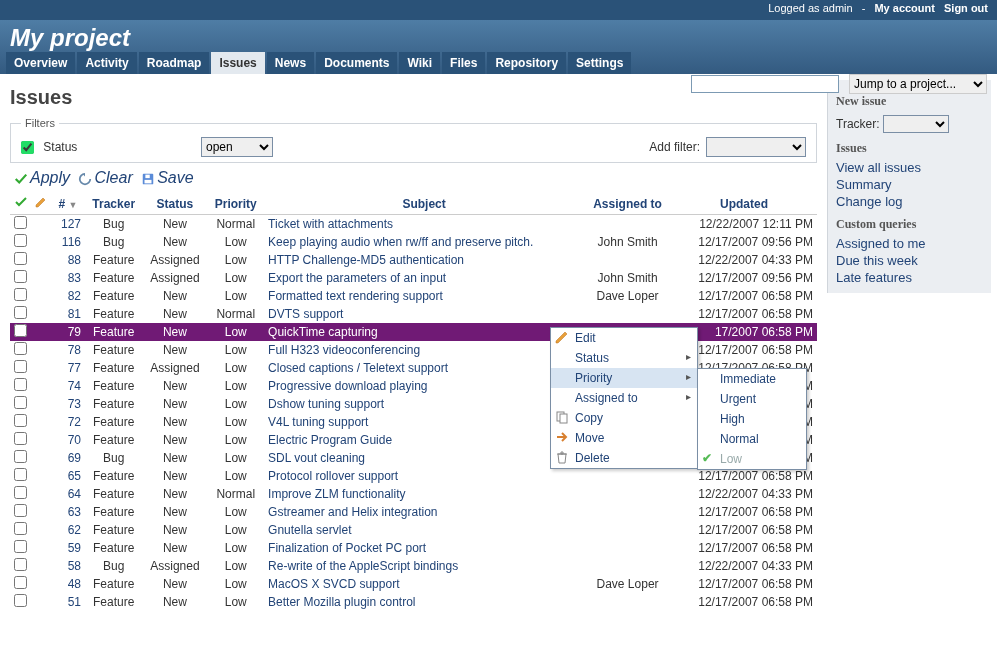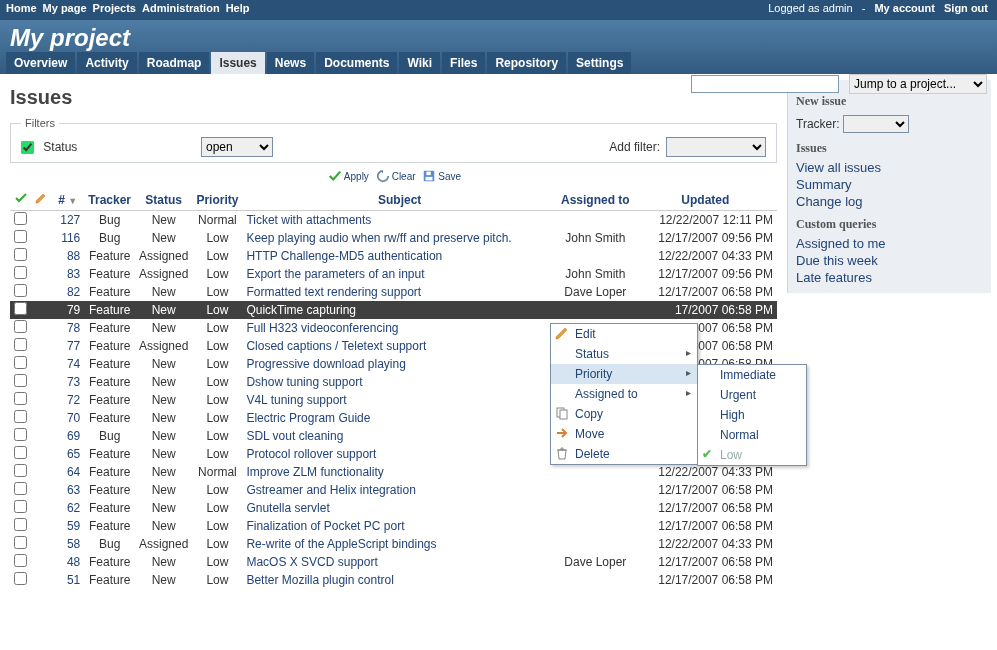--- a/index.html
+++ b/index.html
@@ -24,52 +24,52 @@
   
   #main-menu { position: absolute; bottom: 0; left: 6px; }
   #main-menu ul { list-style: none; }
   #main-menu li { float: left; margin-right: 2px; }
   #main-menu a { display: block; background: #2A5278; color: #fff; padding: 4px 8px; font-weight: bold; font-size: 12px; }
   #main-menu a.selected { background: #E3E9EF; color: #333; }
 
   
   #main { display: flex; align-items: flex-start; padding: 6px; }
   #content { flex: 1; padding: 6px 10px 6px 4px; min-width: 0; }
-  #sidebar { width: 204px; padding: 6px 6px 6px 8px; background: #EBEEF2; border-left: 1px solid #d0d5db; }
+  #sidebar { width: 164px; padding: 6px 6px 6px 8px; background: #EBEEF2; border-left: 1px solid #d0d5db; }
   #sidebar h3 { font-size: 12px; margin: 8px 0 4px; color: #555; font-family: "Trebuchet MS", Verdana; }
   #sidebar select { width: 66px; height: 18px; font-size: 11px; border:1px solid #7a8ea5;}
   #sidebar a { display: block; margin: 2px 0; font-size: 13px; }
 
   h2 { font-family: "Trebuchet MS", Verdana, sans-serif; font-size: 20px; color: #444; margin-bottom: 8px; }
 
   
   fieldset { border: 1px solid #d0d5db; padding: 6px 10px 3px; margin-bottom: 6px; }
   fieldset legend { font-size: 11px; color: #555; padding: 0 4px; }
   .filter-row { display: flex; align-items: center; padding: 2px 0; }
   .filter-row .fname { width: 180px; }
   .filter-row input[type=checkbox] { vertical-align: middle; margin-right: 6px; accent-color:#2d6; }
   .filter-row select { height: 20px; border: 1px solid #7a8ea5; font-size: 12px; }
   .filter-row select.op { width: 72px; }
   .filter-row .spacer { flex: 1; }
   .filter-row label.add { margin-right: 6px; }
   .filter-row select.add { width: 100px; }
 
   
-  .query-buttons { text-align: center; font-size: 10px; margin: 4px 2px 6px 0; }
+  .query-buttons { text-align: left; font-size: 16px; margin: 4px 2px 6px 0; font-style: italic; }
   .query-buttons a { margin-left: 4px; }
   .ico { display: inline-block; width: 14px; height: 14px; vertical-align: -3px; margin-right: 2px; }
 
   
   table.list { width: 100%; border-collapse: collapse; }
   table.list th { font-size: 12px; color: #444; text-align: center; padding: 3px 4px; border-bottom: 1px solid #ccc; white-space: nowrap; }
   table.list th .sort { font-size: 9px; color:#888; }
   table.list td { font-size: 12px; padding: 1px 4px; border: none; text-align: center; white-space: nowrap; }
   table.list td.subject { text-align: left; }
   table.list td.subject a { color: #224477; }
-  table.list tr.selected td { background: #404040; color: #fff; }
+  table.list tr.selected td { background: #701a75; color: #fff; }
   table.list tr.selected td a { color: #fff; }
   .cbcol { width: 16px; }
   .idcol { width: 34px; text-align: right !important; }
   .idcol a{ color:#224477;}
   .datecol { width: 146px; text-align: right !important; color: #333; }
 
   
   .ctx-menu { position: absolute; width: 148px; background: #fff; border: 1px solid #7a8ea5; box-shadow: 2px 2px 3px rgba(0,0,0,.2); font-size: 12px; z-index: 10; }
   .ctx-menu .item { padding: 3px 0 3px 24px; position: relative; cursor: default; color:#224477; }
   .ctx-menu .item.has-sub::after { content: "▸"; position: absolute; right: 6px; top: 3px; font-size: 10px; color: #555; }
@@ -77,21 +77,20 @@
   .ctx-menu .item .ico { position: absolute; left: 4px; top: 2px; }
   .ctx-sub { position: absolute; left: 146px; top: 40px; width: 110px; background: #fff; border: 1px solid #7a8ea5; box-shadow: 2px 2px 3px rgba(0,0,0,.2); z-index: 11; }
   .ctx-sub .item { padding: 3px 8px 3px 22px; color:#224477; position: relative; }
   .ctx-sub .item.disabled { color: #9aa; }
   .ctx-sub .item .chk { position: absolute; left: 4px; top: 2px; color: #5b5; font-weight: bold; }
 </style>
 </head>
 <body>
 
 <div id="top-menu">
-  <div class="left" id="top-left"><a href="#">Home</a><a href="#">My page</a><a href="#">Projects</a><a href="#">Administration</a><a href="#">Help</a></div>
   <div class="right">
     <span>Logged as admin</span>
     <span>-</span>
     <a href="#">My account</a>
     <a href="#">Sign out</a>
   </div>
 </div>
 
 <div id="header">
   <div id="quick-search">
@@ -240,20 +239,31 @@
             </tr>
             <tr>
               <td class="cbcol"><input type="checkbox" style=""></td>
               <td class="cbcol"></td>
               <td class="idcol"><a href="#">82</a></td>
               <td>Feature</td>
               <td>New</td>
               <td>Low</td>
               <td class="subject"><a href="#">Formatted text rendering support</a></td>
               <td>Dave Loper</td>
+              <td class="datecol">12/17/2007 06:58 PM</td>
+            </tr>
+            <tr>
+              <td class="cbcol"><input type="checkbox" style=""></td>
+              <td class="cbcol"></td>
+              <td class="idcol"><a href="#">81</a></td>
+              <td>Feature</td>
+              <td>New</td>
+              <td>Normal</td>
+              <td class="subject"><a href="#">DVTS support</a></td>
+              <td></td>
               <td class="datecol">12/17/2007 06:58 PM</td>
             </tr>
             <tr class="selected">
               <td class="cbcol"><input type="checkbox" style=""></td>
               <td class="cbcol"></td>
               <td class="idcol"><a href="#">79</a></td>
               <td>Feature</td>
               <td>New</td>
               <td>Low</td>
               <td class="subject"><a href="#">QuickTime capturing</a></td>

